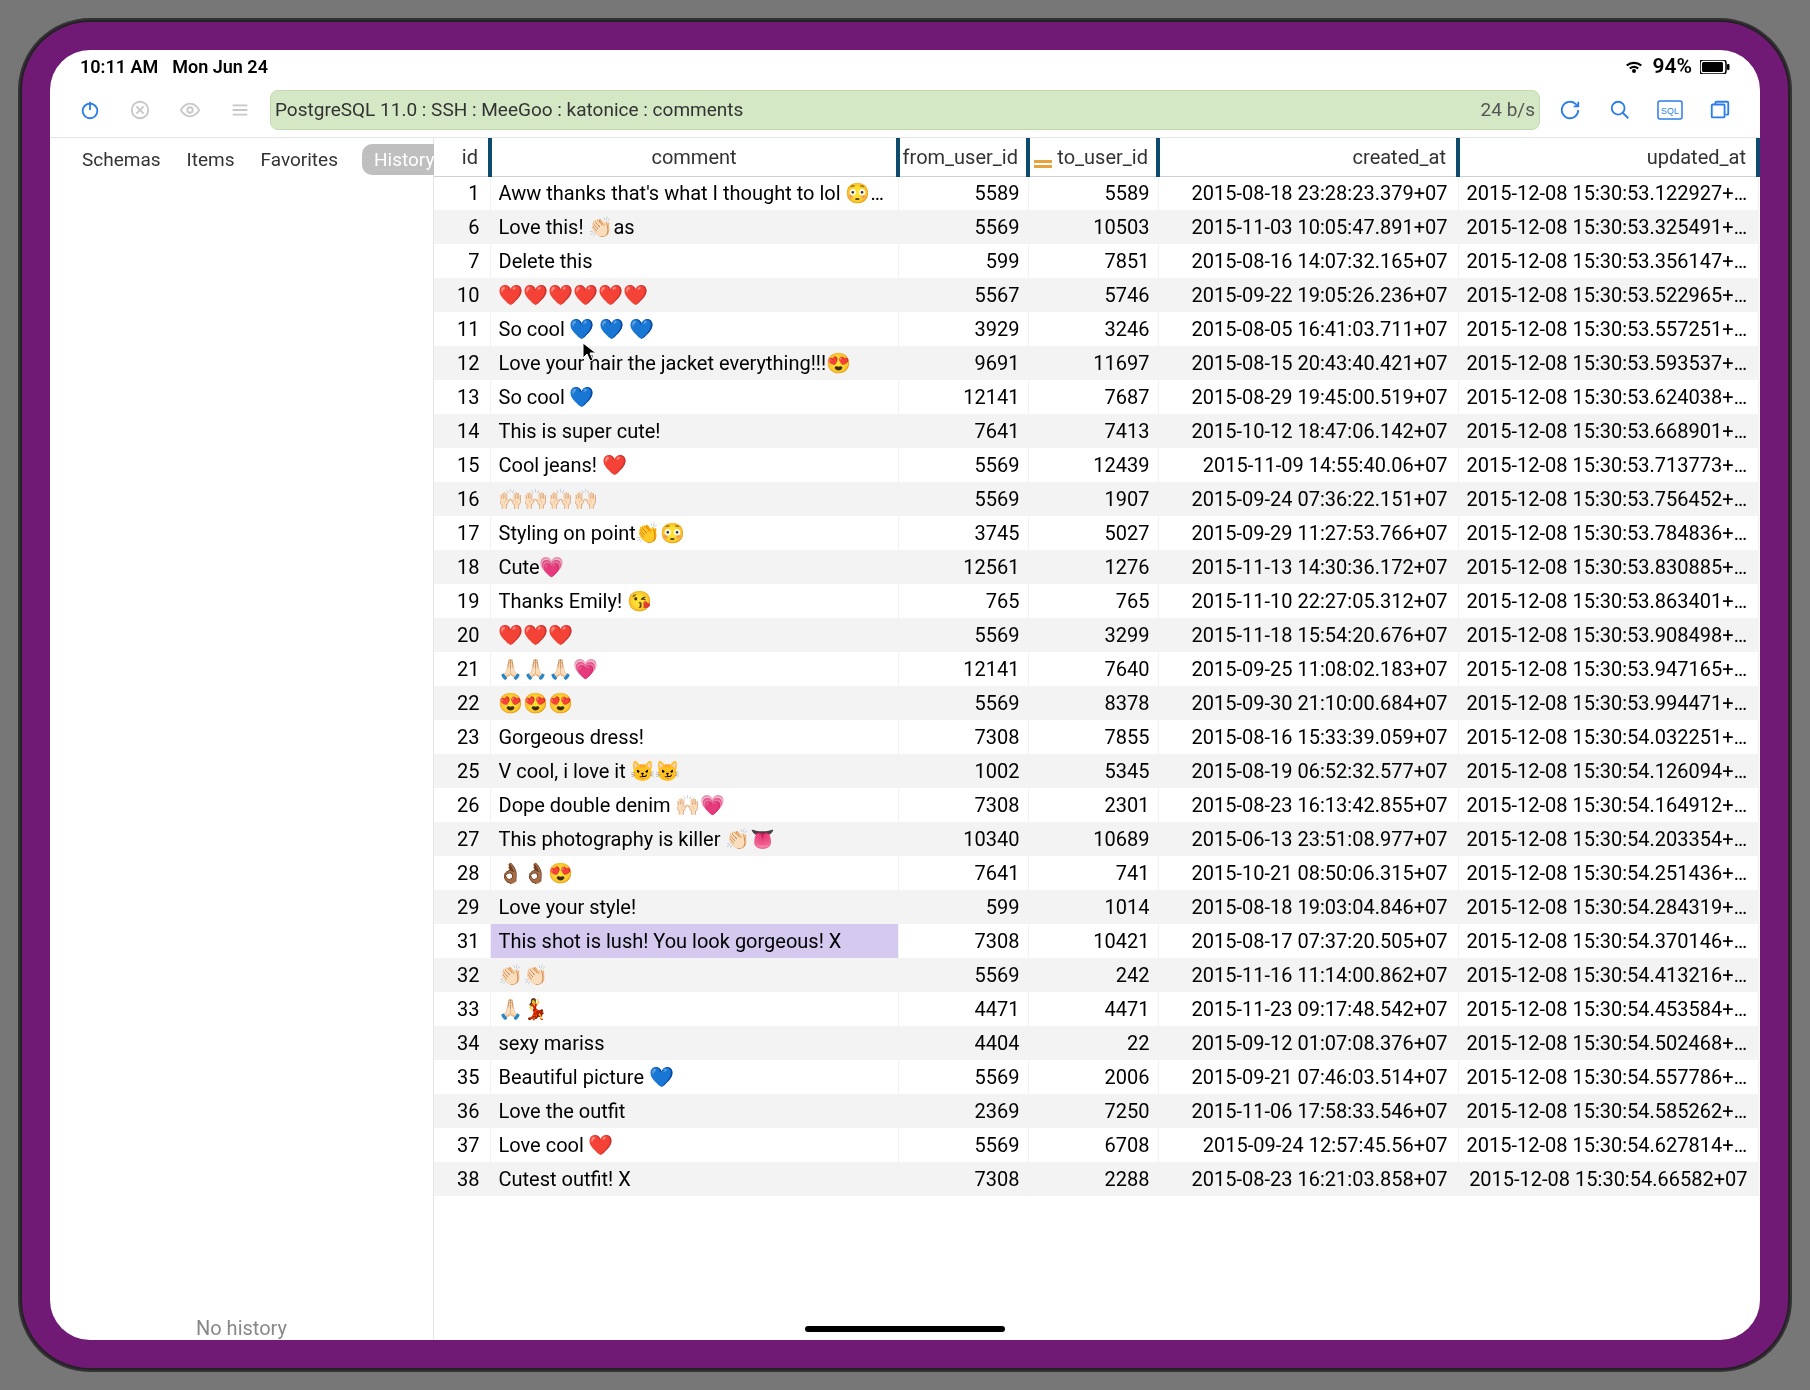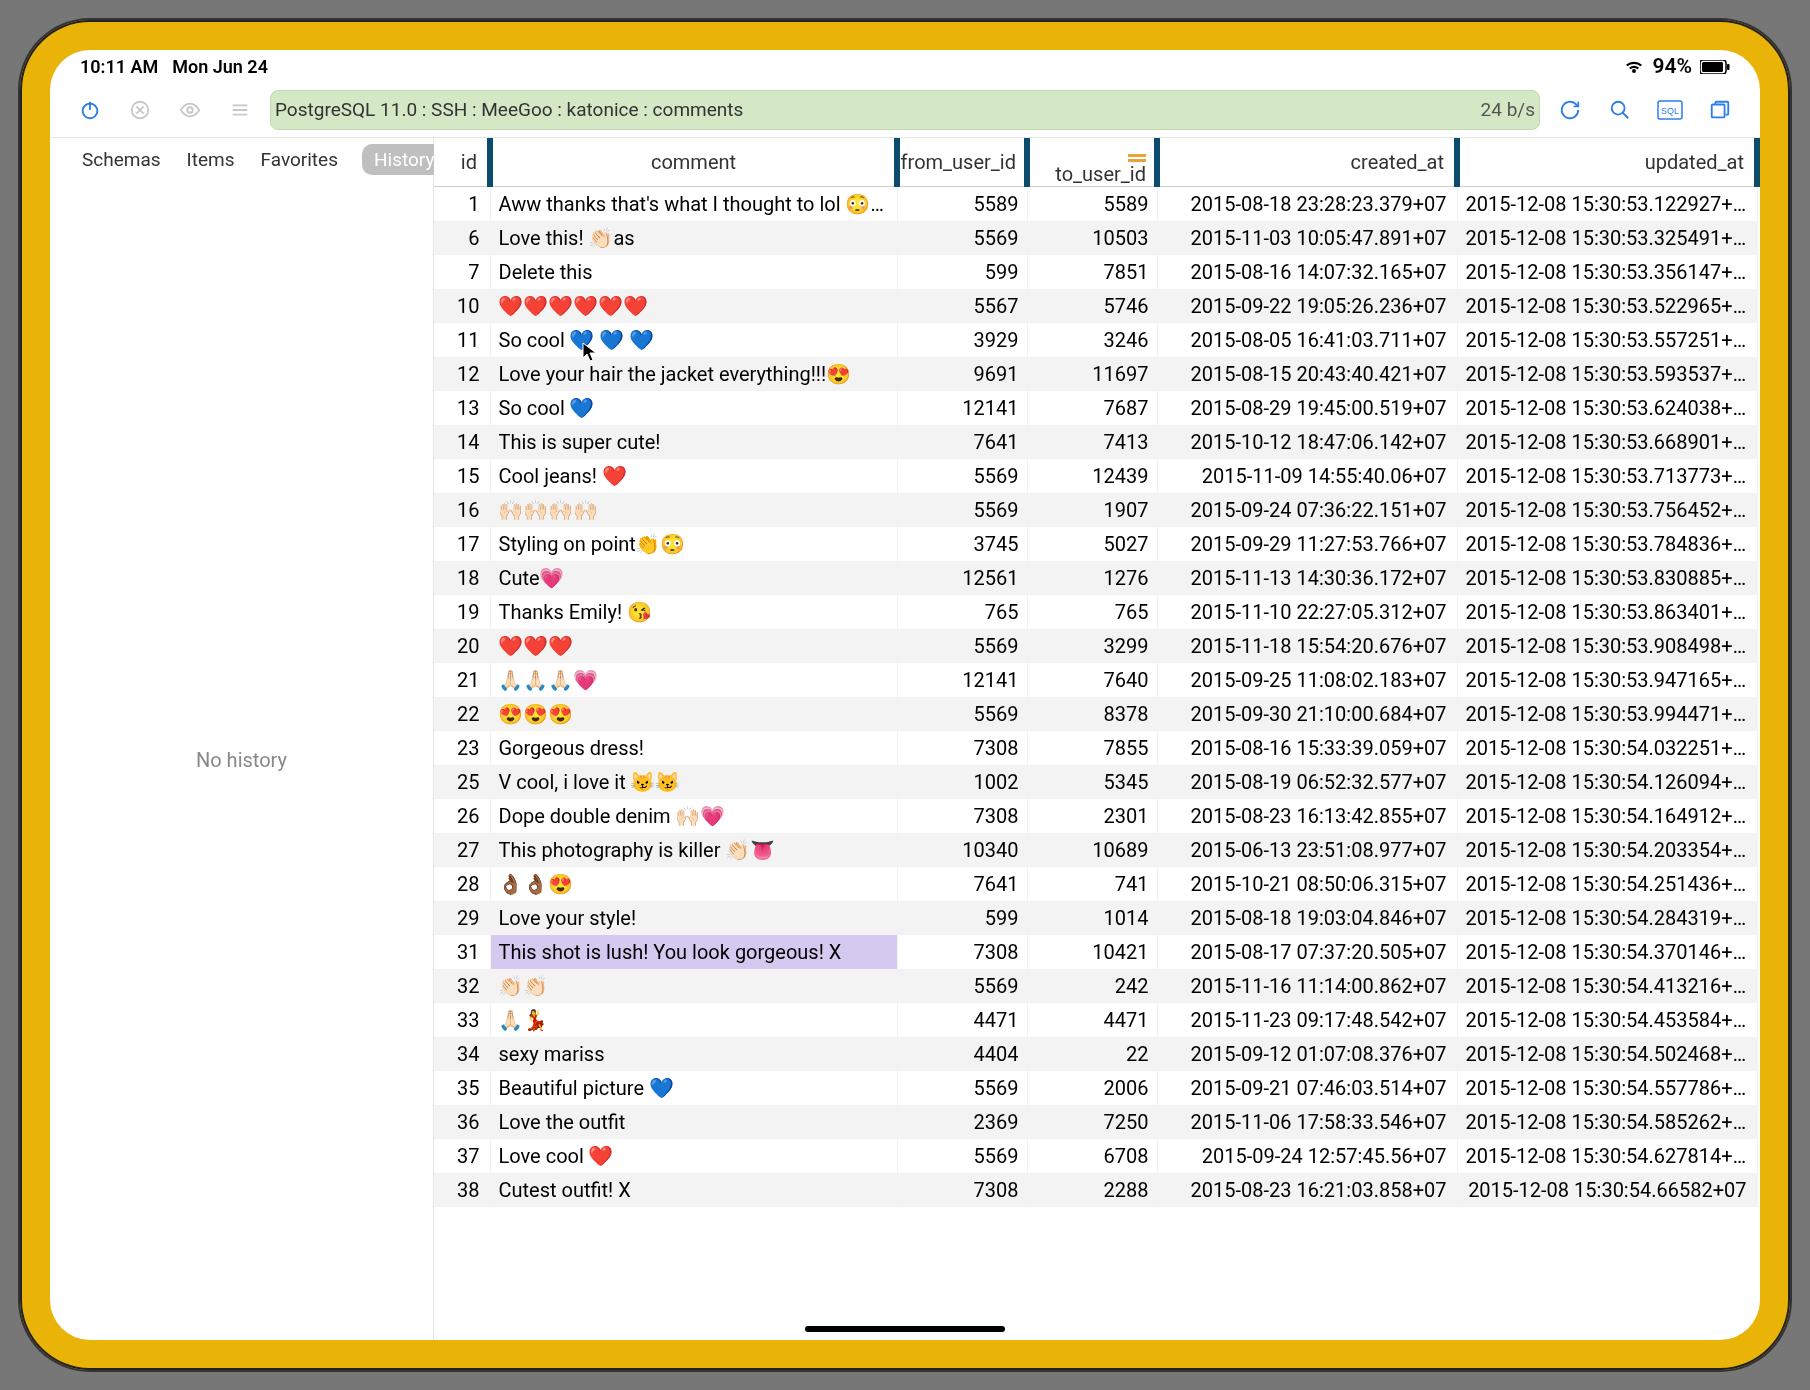--- a/index.html
+++ b/index.html
@@ -9,21 +9,21 @@
     background: #777;
     display: flex;
     align-items: center;
     justify-content: center;
     width: 1810px;
     height: 1390px;
   }
   .device {
     width: 1770px;
     height: 1350px;
-    background: #eab308;
+    background: #701a75;
     border-radius: 70px;
     padding: 30px;
     box-shadow: 0 0 0 2px #333, inset 0 0 0 2px #222;
   }
   .screen {
     width: 100%;
     height: 100%;
     background: #fff;
     border-radius: 40px;
     overflow: hidden;
@@ -98,21 +98,21 @@
   .sidebar-tabs .tab { cursor:pointer; padding:4px 2px; }
   .sidebar-tabs .tab.active {
     background:#bfbfbf;
     color:#fff;
     border-radius: 10px;
     padding:4px 12px;
   }
   .sidebar-body {
     flex:1;
     display:flex;
-    align-items:center;
+    align-items:flex-end;
     justify-content:center;
     color:#888;
     font-size: 20px;
   }
 
   .table-wrap {
     flex:1;
     overflow:hidden;
     position:relative;
   }
@@ -123,21 +123,21 @@
     table-layout: fixed;
   }
   thead th {
     position: sticky; top:0;
     background:#fff;
     font-weight:400;
     color:#333;
     text-align:center;
     height: 38px;
     border-bottom: 1px solid #d0d0d0;
-    border-right: 6px solid #0c4a6e;
+    border-right: 4px solid #0c4a6e;
   }
   tbody td {
     height: 34px;
     padding: 0 8px;
     border-right: 1px solid #f2f2f2;
     white-space: nowrap;
     overflow:hidden;
     text-overflow: ellipsis;
   }
   tbody tr:nth-child(even) { background:#f3f3f3; }

